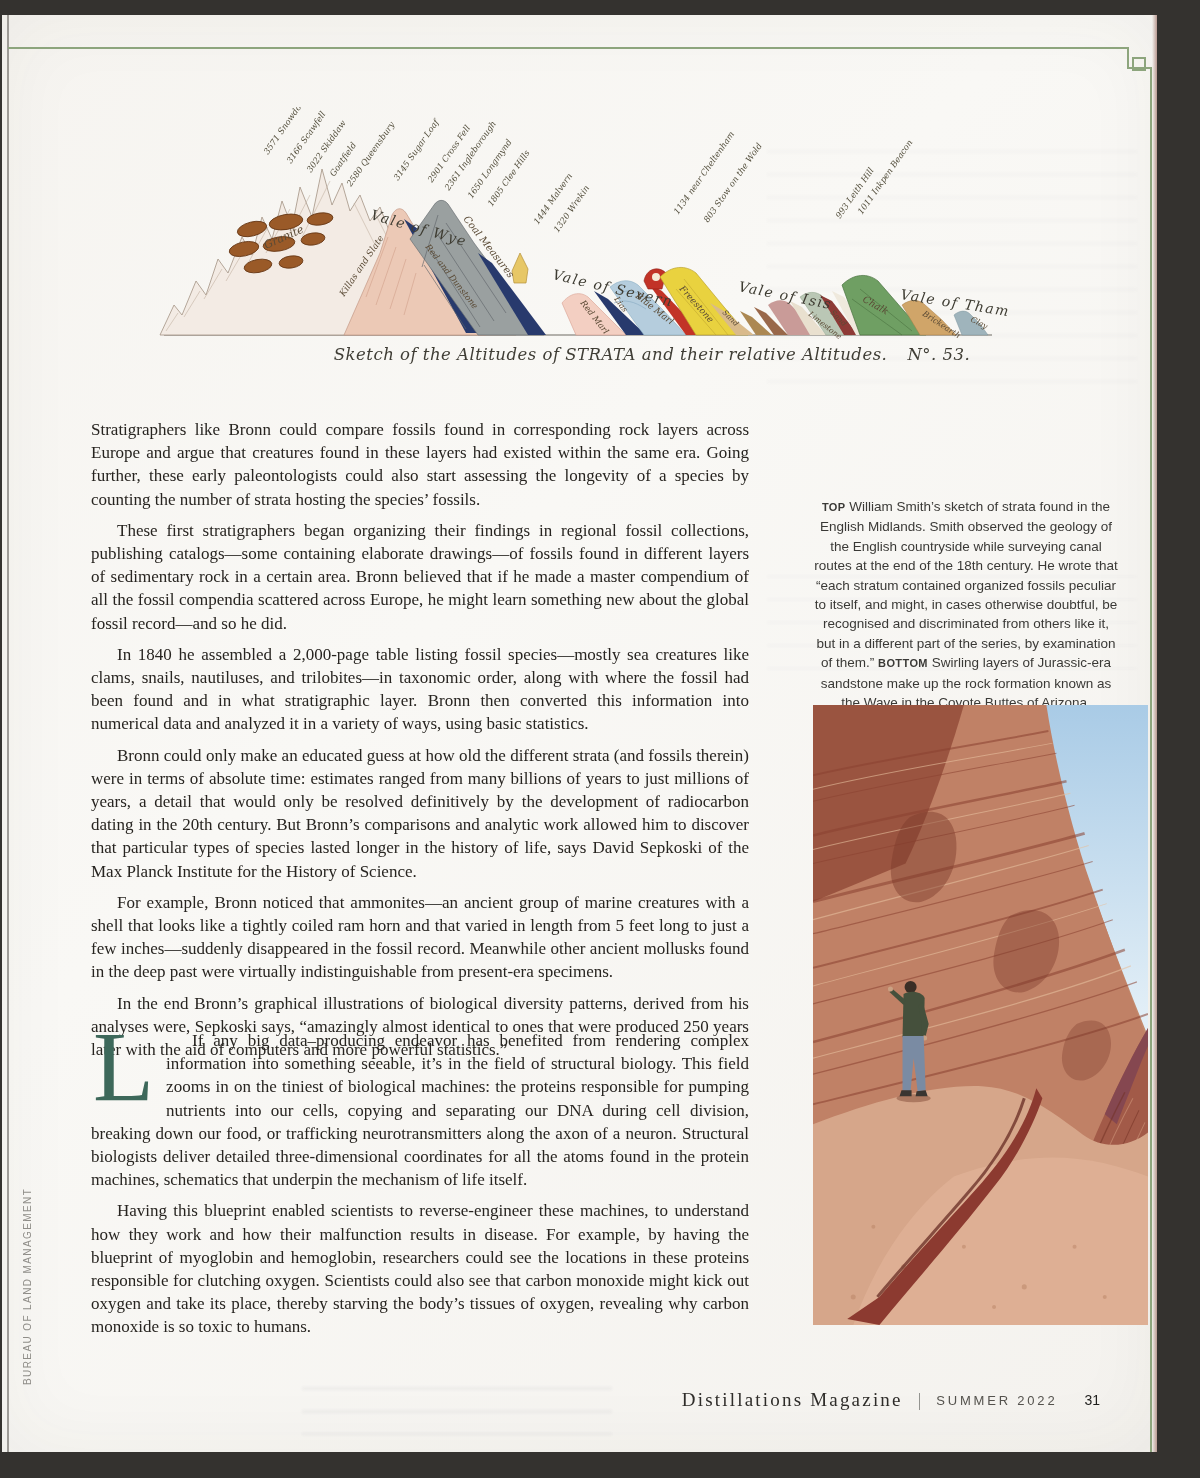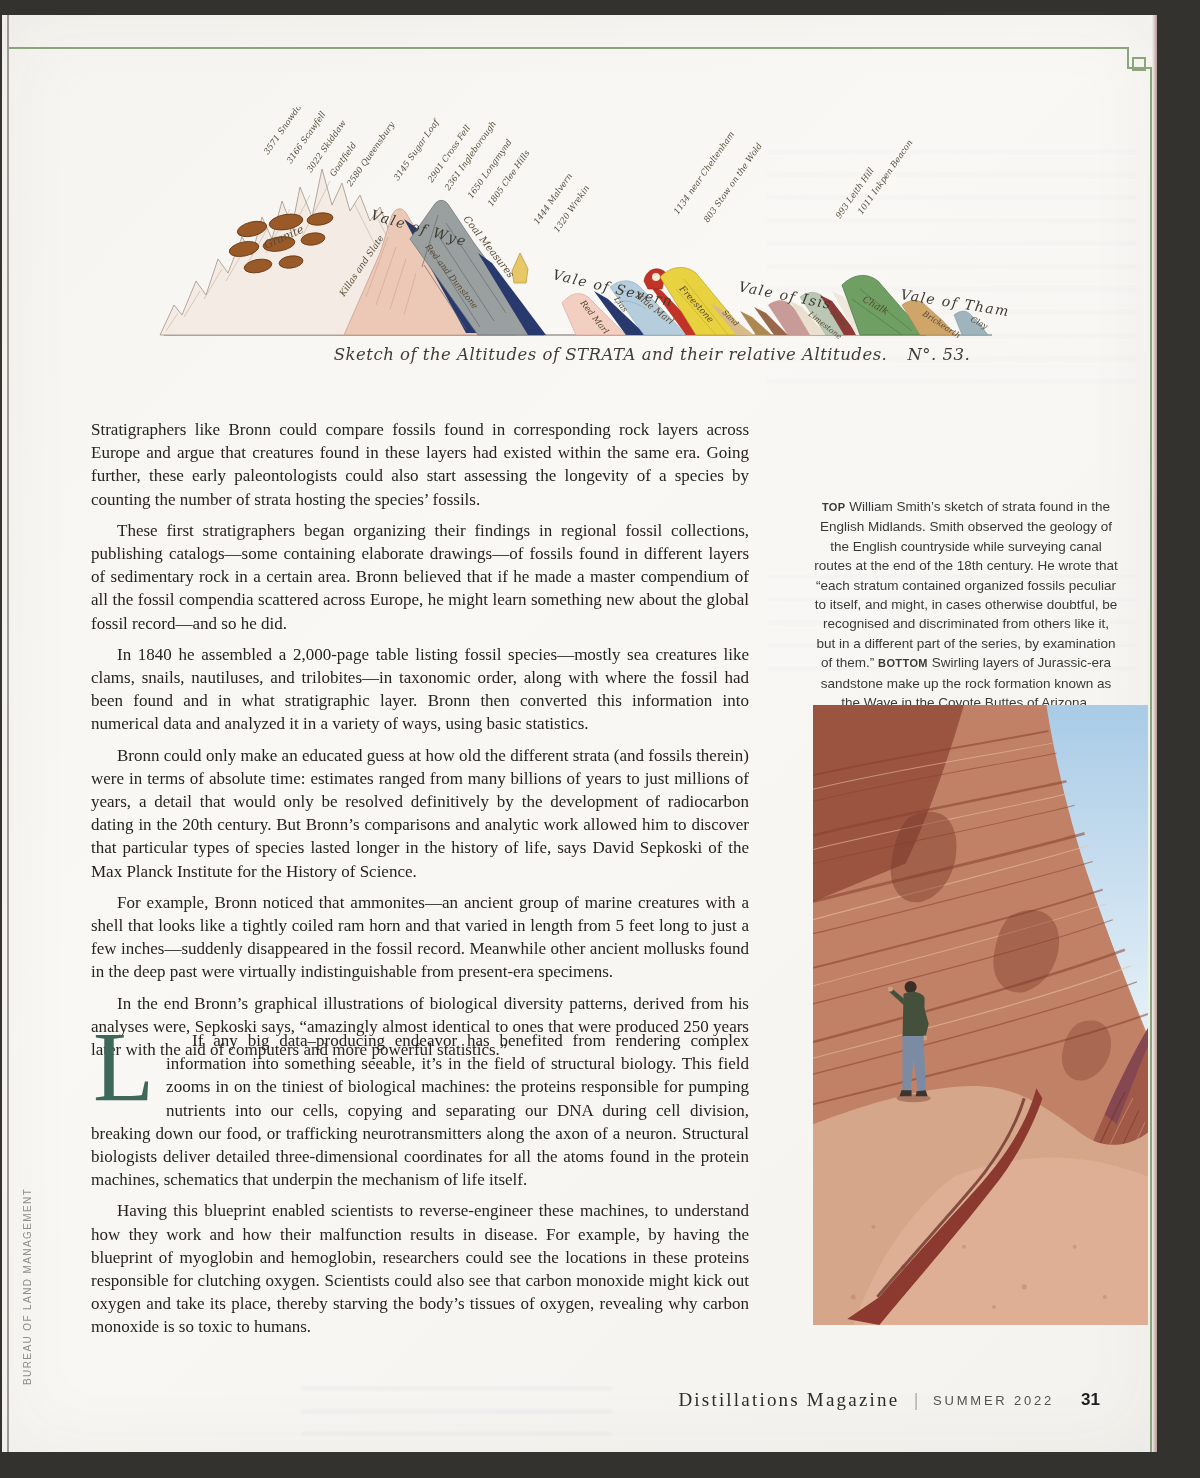--- a/index.html
+++ b/index.html
@@ -92,22 +92,22 @@
   .footer .mag{
     font-family:"Liberation Serif",serif;font-size:19px;
     letter-spacing:2.2px;color:#2e2c29;
   }
   .footer .sep{color:#8a8a85;font-size:18px;font-weight:300;}
   .footer .issue{
     font-family:"Liberation Sans",sans-serif;font-size:13px;
     letter-spacing:2.8px;color:#54524d;
   }
   .footer .pnum{
-    font-family:"Liberation Sans",sans-serif;font-size:17px;
-    font-weight:bold;color:#1f1e1c;margin-left:12px;
+    font-family:"Liberation Sans",sans-serif;font-size:14px;
+    font-weight:normal;color:#1f1e1c;margin-left:12px;
   }
 
   
   .ghost{
     position:absolute;
     background:repeating-linear-gradient(180deg,rgba(95,95,110,0.09) 0 3px,transparent 3px 23px);
     filter:blur(1.5px);pointer-events:none;
   }
   .ghost1{left:300px;top:1372px;width:310px;height:48px;opacity:.75;}
   .ghost2{left:765px;top:135px;width:370px;height:240px;opacity:.35;}

